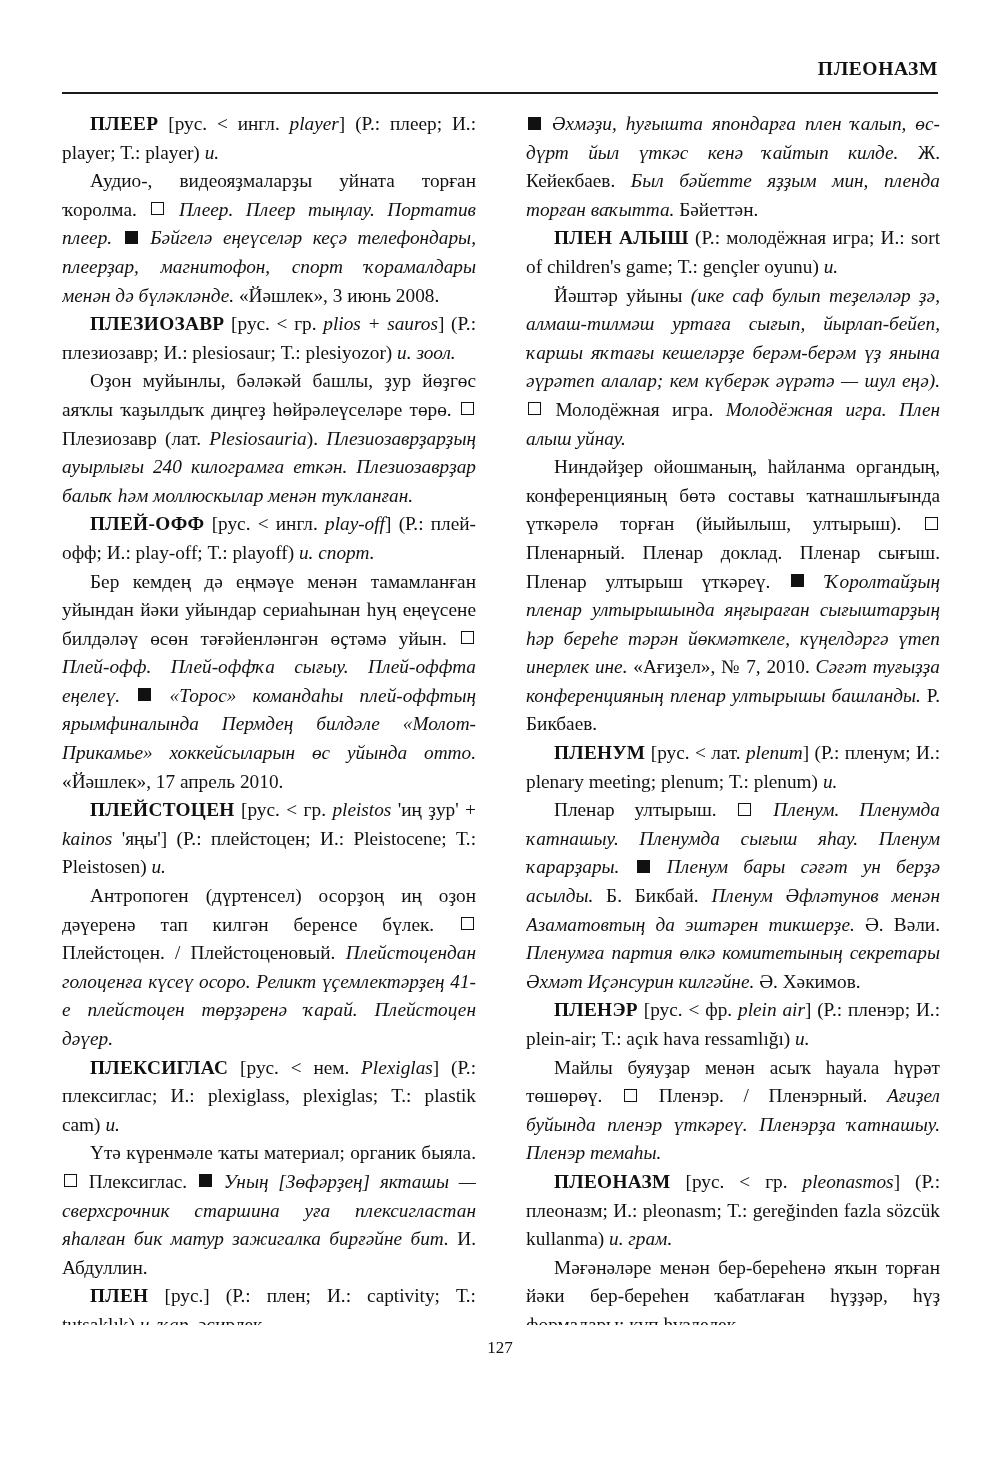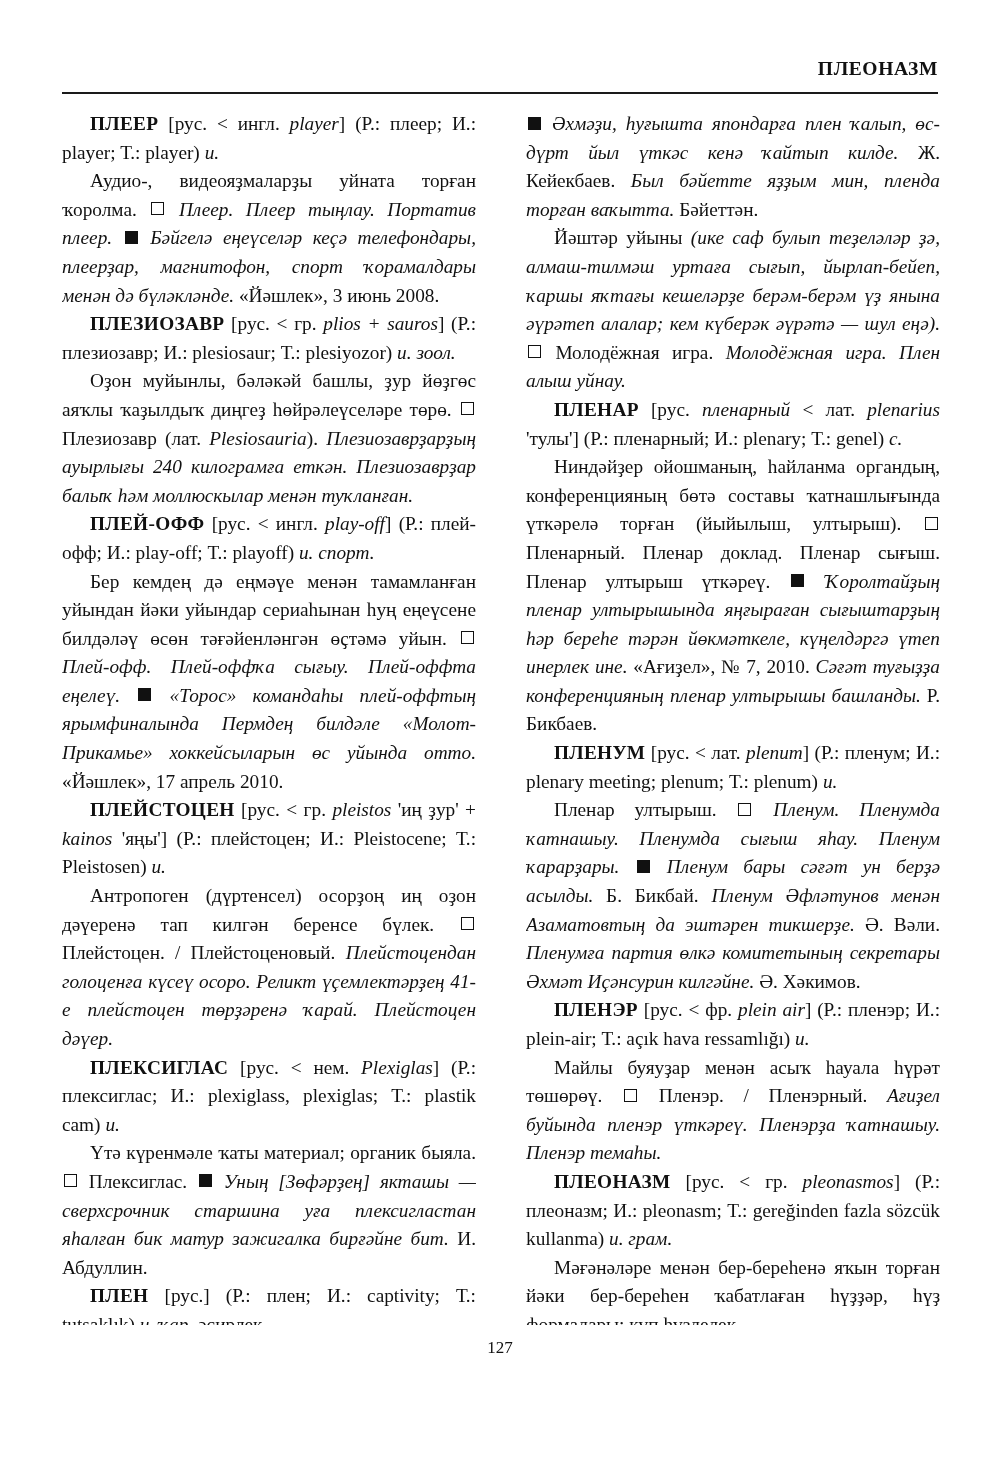--- a/index.html
+++ b/index.html
@@ -130,23 +130,23 @@
 
       <p class="ent"><span class="hw">ПЛЕН</span> <span>[рус.]</span> <span>(Р.: плен; И.: captivity; Т.: tutsaklık)</span> <span class="it">и. ҡар.</span> <span class="bb">әсирлек.</span></p>
       <p class="body"><span>Хәрби дошман ҡулындағы тотҡонлоҡ.</span><br> Плен. </p>
 
     </div>
 
     <div class="col">
 
       <p class="body noindent"><span class="sq-full"></span> <span class="it">Әхмәҙи, һуғышта япондарға плен ҡалып, өс-дүрт йыл үткәс кенә ҡайтып килде.</span> <span>Ж. Кейекбаев.</span> <span class="it">Был бәйетте яҙҙым мин, пленда торған ваҡытта.</span> <span>Бәйеттән.</span></p>
 
+      <p class="ent"><span class="hw">ПЛЕН АЛЫШ</span> <span>(Р.: молодёжная игра; И.: sort of children's game; Т.: gençler oyunu)</span> <span class="it">и.</span></p>
       <p class="body"><span>Йәштәр уйыны</span> <span class="it">(ике саф булып теҙеләләр ҙә, алмаш-тилмәш уртаға сығып, йырлап-бейеп, ҡаршы яҡтағы кешеләрҙе берәм-берәм үҙ янына әүрәтеп алалар; кем күберәк әүрәтә — шул еңә).</span> <span class="sq-open"></span> Молодёжная игра. <span class="it">Молодёжная игра. Плен алыш уйнау.</span></p>
 
-      <p class="ent"><span class="hw">ПЛЕНАР</span> [рус. <span class="it">пленарный</span> &lt; лат. <span class="it">plenarius</span> <span>'тулы'</span>] <span>(Р.: пленарный; И.: plenary; Т.: genel)</span> <span class="it">с.</span></p>
       <p class="body"><span>Ниндәйҙер ойошманың, һайланма органдың, конференцияның бөтә составы ҡатнашлығында үткәрелә торған (йыйылыш, ултырыш).</span> <span class="sq-open"></span> <span>Пленарный. Пленар доклад. Пленар сығыш. Пленар ултырыш үткәреү.</span> <span class="sq-full"></span> <span class="it">Ҡоролтайҙың пленар ултырышында яңғыраған сығыштарҙың һәр береһе тәрән йөкмәткеле, күңелдәргә үтеп инерлек ине.</span> <span>«Ағиҙел», № 7, 2010.</span> <span class="it">Сәғәт туғыҙҙа конференцияның пленар ултырышы башланды.</span> <span>Р. Бикбаев.</span></p>
 
       <p class="ent"><span class="hw">ПЛЕНУМ</span> [рус. &lt; лат. <span class="it">plenum</span>] <span>(Р.: пленум; И.: plenary meeting; plenum; Т.: plenum)</span> <span class="it">и.</span></p>
       <p class="body"><span>Пленар ултырыш.</span> <span class="sq-open"></span> <span class="it">Пленум. Пленумда ҡатнашыу. Пленумда сығыш яһау. Пленум ҡарарҙары.</span> <span class="sq-full"></span> <span class="it">Пленум бары сәғәт ун берҙә асылды.</span> <span>Б. Бикбай.</span> <span class="it">Пленум Әфләтунов менән Азаматовтың да эштәрен тикшерҙе.</span> <span>Ә. Вәли.</span> <span class="it">Пленумға партия өлкә комитетының секретары Әхмәт Иҫәнсурин килгәйне.</span> <span>Ә. Хәкимов.</span></p>
 
       <p class="ent"><span class="hw">ПЛЕНЭР</span> [рус. &lt; фр. <span class="it">plein air</span>] <span>(Р.: пленэр; И.: plein-air; Т.: açık hava ressamlığı)</span> <span class="it">и.</span></p>
       <p class="body"><span>Майлы буяуҙар менән асыҡ һауала һүрәт төшөрөү.</span> <span class="sq-open"></span> <span>Пленэр. / Пленэрный.</span> <span class="it">Ағиҙел буйында пленэр үткәреү. Пленэрҙа ҡатнашыу. Пленэр темаһы.</span></p>
 
       <p class="ent"><span class="hw">ПЛЕОНАЗМ</span> [рус. &lt; гр. <span class="it">pleonasmos</span>] <span>(Р.: плеоназм; И.: pleonasm; Т.: gereğinden fazla sözcük kullanma)</span> <span class="it">и. грам.</span></p>
       <p class="body"><span>Мәғәнәләре менән бер-береһенә яҡын торған йәки бер-береһен ҡабатлаған һүҙҙәр, һүҙ формалары; күп һүҙлелек.</span>  </p>

